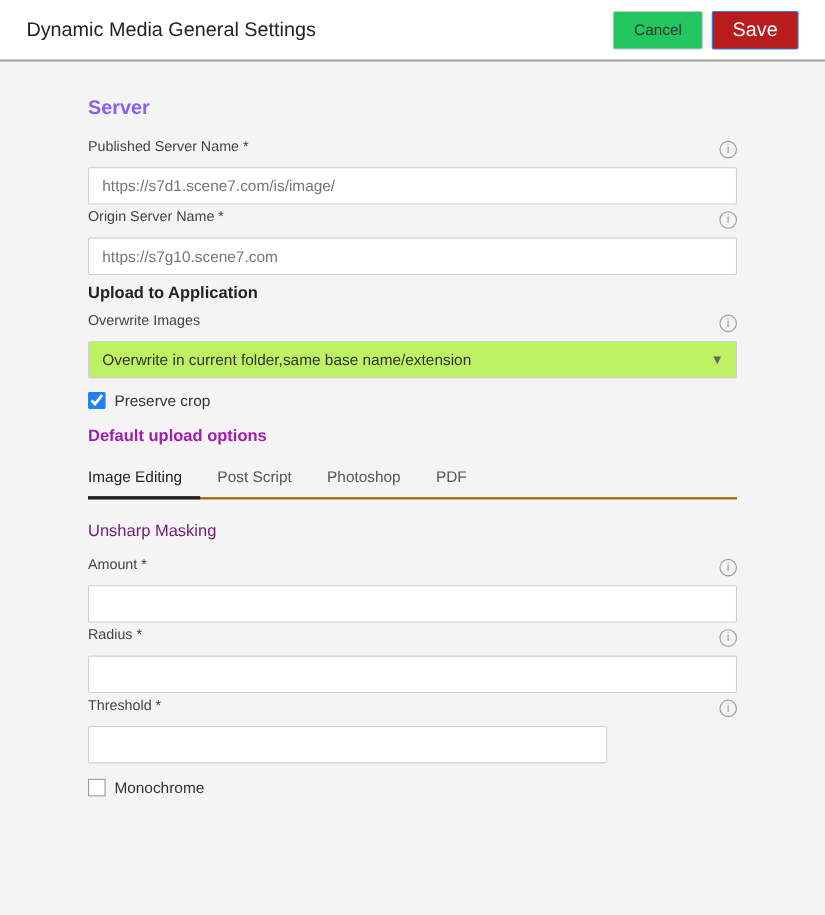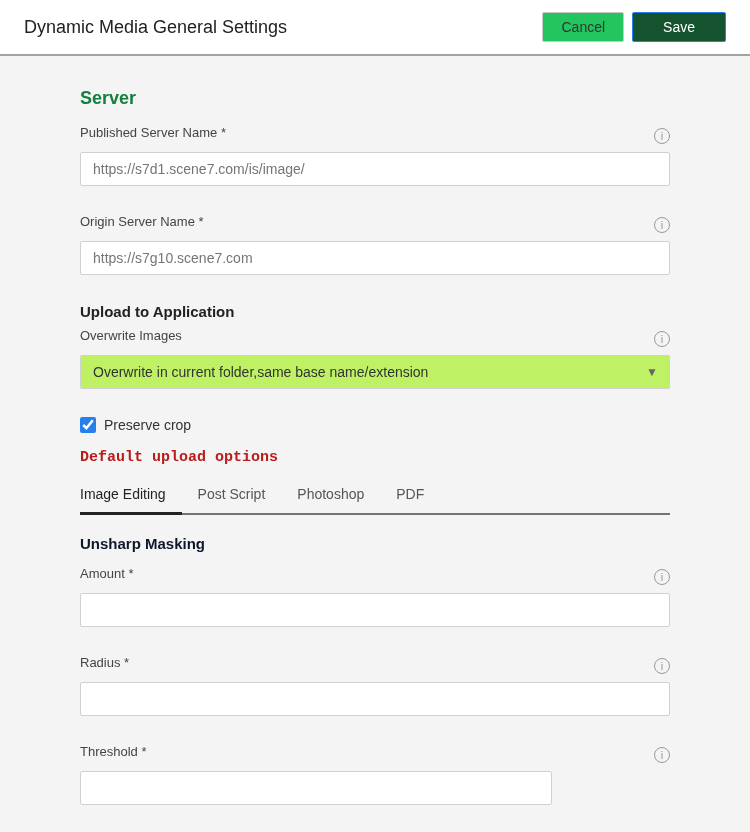--- a/index.html
+++ b/index.html
@@ -32,40 +32,40 @@
     .btn-cancel {
       background: #22c55e;
       border: 1px solid #c8c8c8;
       border-radius: 2px;
       padding: 6px 18px;
       font-size: 14px;
       cursor: pointer;
       color: #333;
     }
     .btn-save {
-      background: #14532d;
+      background: #b91c1c;
       border: 1px solid #2680eb;
       border-radius: 2px;
-      padding: 6px 30px;
-      font-size: 14px;
+      padding: 6px 18px;
+      font-size: 18px;
       cursor: pointer;
       color: #fff;
       font-weight: 500;
     }
     .main-content {
       padding: 32px 80px;
     }
     .section-title {
       font-size: 18px;
       font-weight: 700;
-      color: #15803d;
+      color: #8b5cf6;
       margin-bottom: 16px;
     }
     .field-group {
-      margin-bottom: 28px;
+      margin-bottom: 3px;
     }
     .field-label {
       display: flex;
       align-items: center;
       gap: 6px;
       font-size: 13px;
       color: #444;
       margin-bottom: 6px;
     }
     .info-icon {
@@ -142,50 +142,49 @@
       accent-color: #2680eb;
       cursor: pointer;
     }
     .checkbox-label {
       font-size: 14px;
       color: #333;
     }
     .default-upload-title {
       font-size: 15px;
       font-weight: 700;
-      color: #b91c1c;
+      color: #a21caf;
       margin-top: 16px;
       margin-bottom: 12px;
-      font-family: Liberation Mono, monospace;
     }
     .tabs-row {
       display: flex;
-      border-bottom: 2px solid #737373;
+      border-bottom: 2px solid #a16207;
       margin-bottom: 20px;
     }
     .tab-item {
       padding: 8px 16px 10px;
       font-size: 14px;
       color: #555;
       cursor: pointer;
       border-bottom: 3px solid transparent;
       margin-bottom: -2px;
     }
     .tab-item.active {
       color: #222;
       font-weight: 500;
       border-bottom: 3px solid #222;
     }
     .tab-item:first-child {
       padding-left: 0;
     }
     .sub-section-title {
       font-size: 15px;
-      font-weight: 700;
-      color: #0f172a;
+      font-weight: 400;
+      color: #701a75;
       margin-bottom: 14px;
     }
     .number-input {
       width: 100%;
       border: 1px solid #d0d0d0;
       border-radius: 2px;
       padding: 8px 12px;
       font-size: 14px;
       color: #333;
       background: #fff;
@@ -289,15 +288,19 @@
     </div>
 
     <div class="field-group">
       <div class="field-label-row">
         <span class="field-label">Threshold *</span>
         <span class="info-icon">i</span>
       </div>
       <input class="number-input" type="text" style="width: 80%;">
     </div>
 
+    <div class="monochrome-row">
+      <div class="checkbox-unchecked"></div>
+      <label class="checkbox-label">Monochrome</label>
+    </div>
   </div>
 
 </div>
 
 </body></html>

